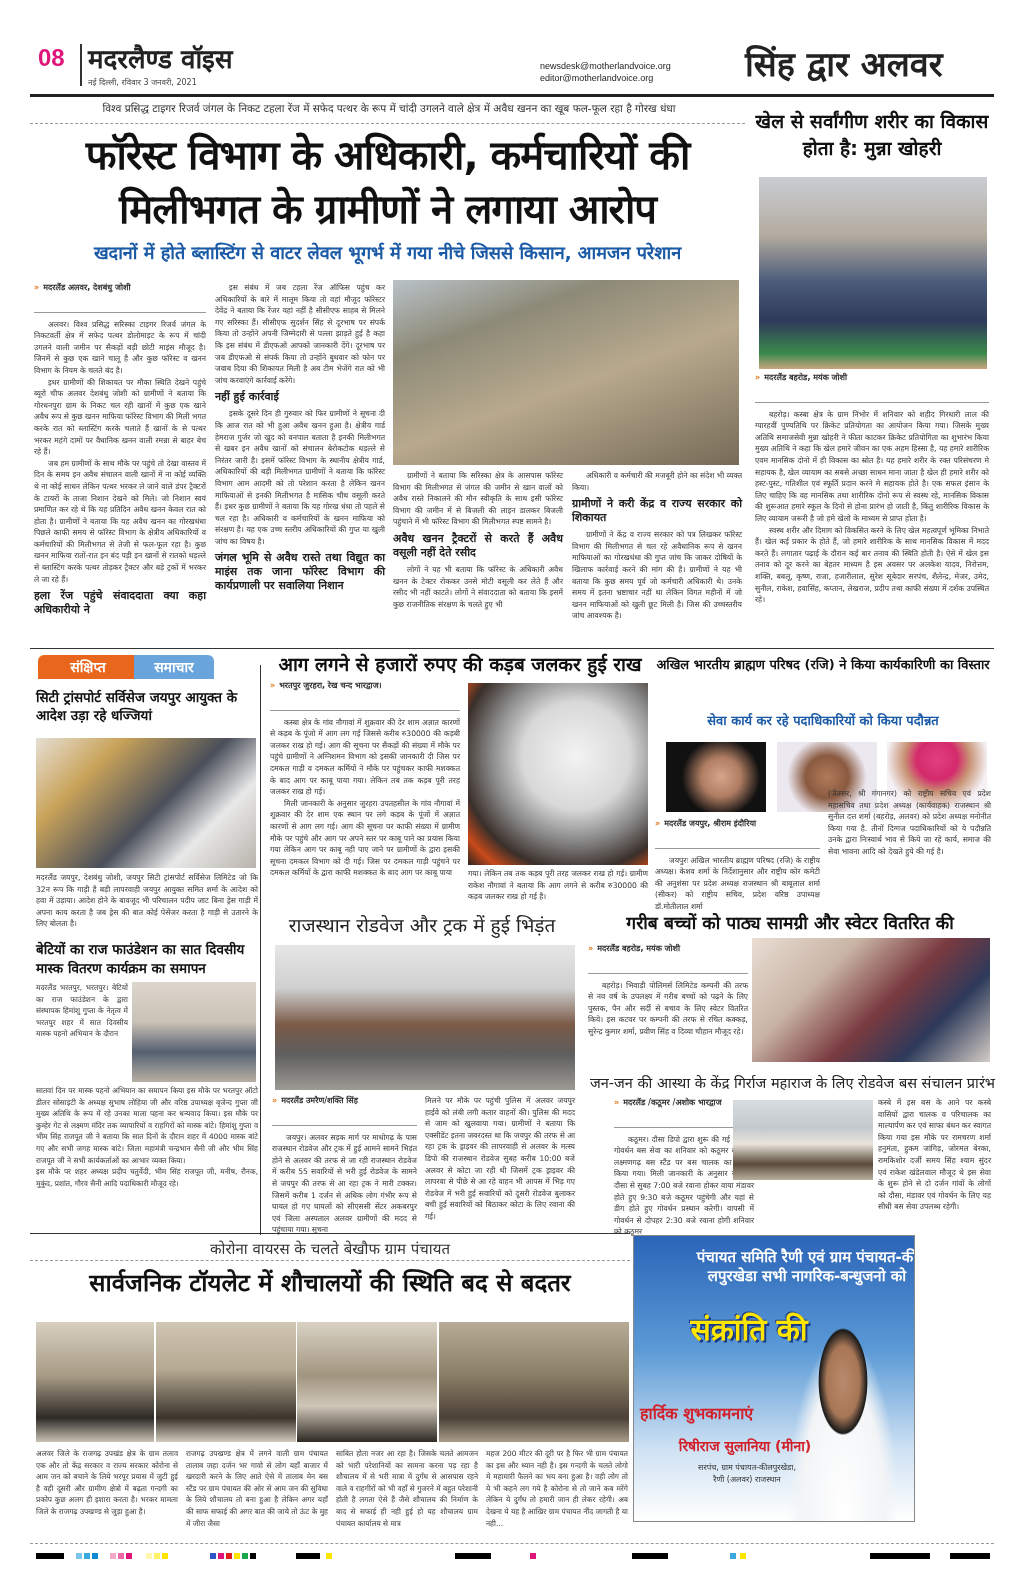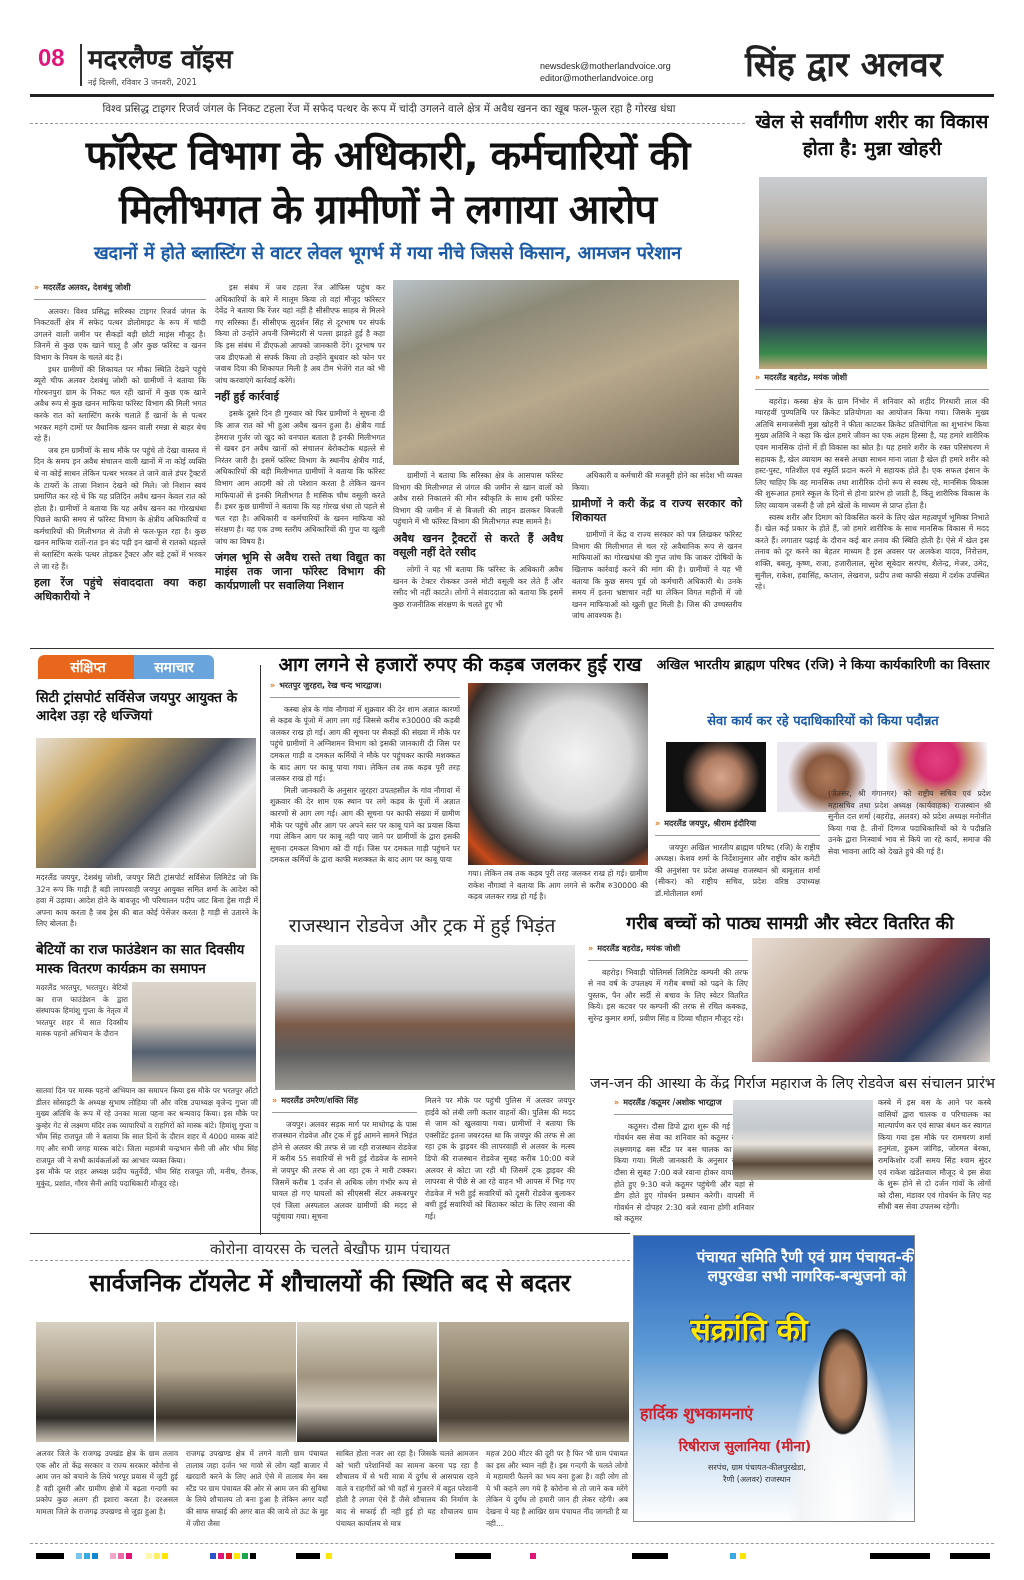--- a/index.html
+++ b/index.html
@@ -12,21 +12,21 @@
   .paper-date { left: 88px; top: 76px; font-size: 8px; color: #444; }
   .emails { left: 540px; top: 60px; font-size: 9px; line-height: 12px; color: #222; font-family: "Liberation Sans", sans-serif; }
   .section-title { left: 745px; top: 40px; font-size: 34px; font-weight: bold; color: #222; }
   .rule-thick { left: 30px; top: 94px; width: 964px; height: 3px; background: #222; }
   .kicker { left: 34px; top: 101px; width: 710px; font-size: 10.5px; color: #333; text-align: center; white-space: nowrap; overflow: hidden; }
   .kicker-rule { left: 30px; top: 123px; width: 715px; border-top: 1px dashed #999; }
   .main-head { left: 30px; top: 128px; width: 715px; text-align: center; font-size: 40px; font-weight: bold; line-height: 54px; color: #111; letter-spacing: -1px; }
   .main-sub { left: 30px; top: 240px; width: 715px; text-align: center; font-size: 18px; font-weight: bold; color: #1a5aa6; }
   .col { font-size: 7.6px; line-height: 11.6px; color: #333; text-align: justify; }
   .col p { text-indent: 14px; }
-  .byline { font-size: 8px; font-weight: bold; color: #333; padding-bottom: 5px; border-bottom: 1px solid #999; margin-bottom: 6px; }
+  .byline { font-size: 8px; font-weight: bold; color: #333; padding-bottom: 18px; border-bottom: 1px solid #999; margin-bottom: 6px; }
   .byline .chev { color: #e07a1f; margin-right: 4px; }
   .subhead { font-size: 11px; font-weight: bold; color: #222; line-height: 14px; margin: 4px 0; }
   .photo { background: #8a8072; overflow: hidden; }
   .vrule { width: 1px; background: #333; }
   .hrule { height: 1px; background: #999; }
   .story-head { font-weight: bold; color: #111; }
   .brief-tab { left: 38px; top: 655px; width: 180px; height: 24px; }
   .brief-tab .orange { background: #e8671c; color: #fff; width: 100px; height: 24px; display: inline-block; text-align: center; font-weight: bold; font-size: 14px; line-height: 24px; border-radius: 6px 0 0 0; }
   .brief-tab .blue { background: #6aa4dc; color: #fff; width: 80px; height: 24px; display: inline-block; text-align: center; font-weight: bold; font-size: 14px; line-height: 24px; margin-left: -4px; border-radius: 0 6px 0 0; }
   .ad { left: 633px; top: 1235px; width: 282px; height: 287px; border: 1px solid #888; background: linear-gradient(180deg, #2b64b8 0%, #5b9ad6 40%, #cfe2f3 75%, #ffffff 100%); overflow: hidden; }
@@ -153,37 +153,37 @@
 <div class="abs hrule" style="left:30px; top:1233px; width:600px; background:#333;"></div>
 
 <div class="abs" style="left:30px; top:1238px; width:600px; font-size:15px; text-align:center; color:#333;">कोरोना वायरस के चलते बेखौफ ग्राम पंचायत</div>
 <div class="abs" style="left:30px; top:1260px; width:600px; border-top:1px dashed #999;"></div>
 <div class="abs story-head" style="left:30px; top:1265px; width:600px; font-size:24px; text-align:center;">सार्वजनिक टॉयलेट में शौचालयों की स्थिति बद से बदतर</div>
 <div class="abs photo" style="left:36px; top:1322px; width:118px; height:120px; background: linear-gradient(180deg,#d7cfc0 0%,#a89b85 45%,#2d2a26 80%,#cbc2b4 100%);"></div>
 <div class="abs photo" style="left:156px; top:1322px; width:150px; height:120px; background: linear-gradient(180deg,#cfc6b4 0%,#b5a890 40%,#3a342c 80%,#d2cabc 100%);"></div>
 <div class="abs photo" style="left:296px; top:1322px; width:10px; height:120px; background:#fff;"></div>
 <div class="abs photo" style="left:297px; top:1322px; width:140px; height:120px; background: linear-gradient(180deg,#d9d2c4 0%,#a1957f 45%,#cfc6b8 70%,#2f2a24 100%);"></div>
 <div class="abs photo" style="left:439px; top:1322px; width:190px; height:120px; background: linear-gradient(180deg,#b7ac97 0%,#8a7d66 45%,#4a4036 80%,#a89c88 100%);"></div>
-<div class="abs col" style="left:36px; top:1448px; width:142px; font-size:7.4px;">अलवर जिले के राजगढ़ उपखंड क्षेत्र के ग्राम तलाव एक और तो केंद्र सरकार व राज्य सरकार कोरोना से आम जन को बचाने के लिये भरपूर प्रयास में जुटी हुई है वही दूसरी और ग्रामीण क्षेत्रो में बढ़ता गन्दगी का प्रकोप कुछ अलग ही इशारा करता है। दरअसल मामला जिले के राजगढ़ उपखण्ड से जुड़ा हुआ है।</div>
+<div class="abs col" style="left:36px; top:1448px; width:142px; font-size:7.4px;">अलवर जिले के राजगढ़ उपखंड क्षेत्र के ग्राम तलाव एक और तो केंद्र सरकार व राज्य सरकार कोरोना से आम जन को बचाने के लिये भरपूर प्रयास में जुटी हुई है वही दूसरी और ग्रामीण क्षेत्रो में बढ़ता गन्दगी का प्रकोप कुछ अलग ही इशारा करता है। भरकर मामला जिले के राजगढ़ उपखण्ड से जुड़ा हुआ है।</div>
 <div class="abs col" style="left:186px; top:1448px; width:142px; font-size:7.4px;">राजगढ़ उपखण्ड क्षेत्र में लगने वाली ग्राम पंचायत तालाब जहा दर्जन भर गावो से लोग यहाँ बाजार में खरदारी करने के लिए आते ऐसे में तालाब मेन बस स्टैंड पर ग्राम पंचायत की ओर से आम जन की सुविधा के लिये शौचालय तो बना हुआ है लेकिन अगर यहाँ की साफ सफाई की अगर बात की जाये तो ऊंट के मुह में जीरा जैसा</div>
 <div class="abs col" style="left:336px; top:1448px; width:142px; font-size:7.4px;">साबित होता नजर आ रहा है। जिसके चलते आमजन को भारी परेशानियों का सामना करना पड़ रहा है शौचालय में से भरी मात्रा में दुर्गंध से आसपास रहने वाले व राहगीरों को भी वहाँ से गुजरने में बहुत परेशानी होती है लगता ऐसे हैं जैसे शौचालय की निर्माण के बाद से सफाई ही नही हुई हो यह शौचालय ग्राम पंचायत कार्यालय से मात्र</div>
 <div class="abs col" style="left:486px; top:1448px; width:142px; font-size:7.4px;">महज 200 मीटर की दूरी पर है फिर भी ग्राम पंचायत का इस और ध्यान नही है। इस गन्दगी के चलते लोगो मे महामारी फैलने का भय बना हुआ है। वही लोग तो ये भी कहने लग गये है कोरोना से तो जाने कब मरेंगे लेकिन ये दुर्गंध तो हमारी जान ही लेकर रहेगी। अब देखना ये यह है आखिर ग्राम पंचायत नींद जागती है या नही...</div>
 
 <div class="abs ad">
   <div class="abs" style="left:0; top:12px; width:346px; text-align:center; color:#fff; font-weight:bold; font-size:15px; line-height:19px;">
     <div>पंचायत समिति रैणी एवं ग्राम पंचायत-की</div>
     <div>लपुरखेडा सभी नागरिक-बन्धुजनो को</div>
   </div>
   <div class="abs" style="right:6px; top:70px; width:130px; height:216px; background: radial-gradient(ellipse at 50% 35%,#b98a6c 0%,#a67656 18%,#1a1a1a 26%,rgba(255,255,255,0) 27%), radial-gradient(ellipse at 50% 95%,#ffffff 0%,#f2f4f6 45%,rgba(255,255,255,0) 60%);"></div>
   <div class="abs" style="left:10px; top:74px; width:210px; text-align:center; color:#ffe600; font-weight:bold; font-size:30px; line-height:40px; text-shadow: 2px 2px 0 #1a3a8a, -1px -1px 0 #1a3a8a;">
     <div>संक्रांति की</div>
   </div>
   <div class="abs" style="left:6px; top:166px; width:220px; text-align:left; color:#d2202a; font-weight:bold; font-size:16px;">हार्दिक शुभकामनाएं</div>
   <div class="abs" style="left:6px; top:200px; width:210px; text-align:center; color:#d2202a; font-weight:bold; font-size:14px;">रिषीराज सुलानिया (मीना)</div>
-  <div class="abs" style="left:18px; top:226px; width:210px; text-align:center; color:#333; font-size:8px; line-height:12px;">
+  <div class="abs" style="left:8px; top:226px; width:210px; text-align:center; color:#333; font-size:8px; line-height:12px;">
     <div>सरपंच, ग्राम पंचायत-कीलपुरखेडा,</div>
     <div>रैणी (अलवर) राजस्थान</div>
   </div>
 </div>
 
 <div class="abs" style="left:30px; top:1543px; width:964px; border-top:1px dashed #999;"></div>
 <div class="abs reg-bar" style="left:36px; width:28px;"></div>
 <div class="abs reg-sq" style="left:76px; background:#7cc6ee;"></div>
 <div class="abs reg-sq" style="left:84px; background:#39a9e0;"></div>
 <div class="abs reg-sq" style="left:92px; background:#0d8ad6;"></div>

